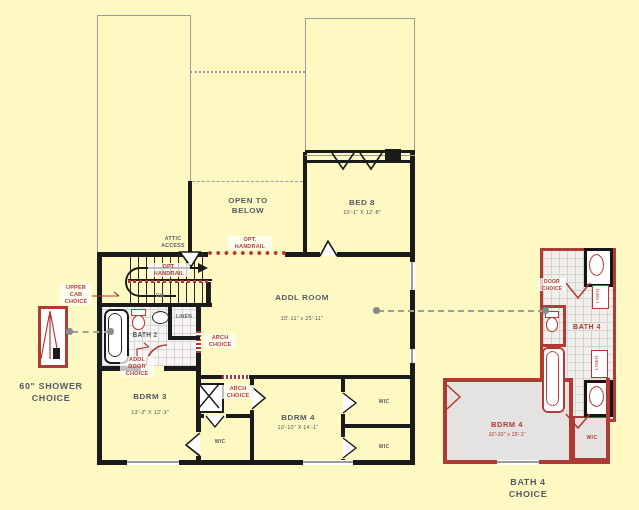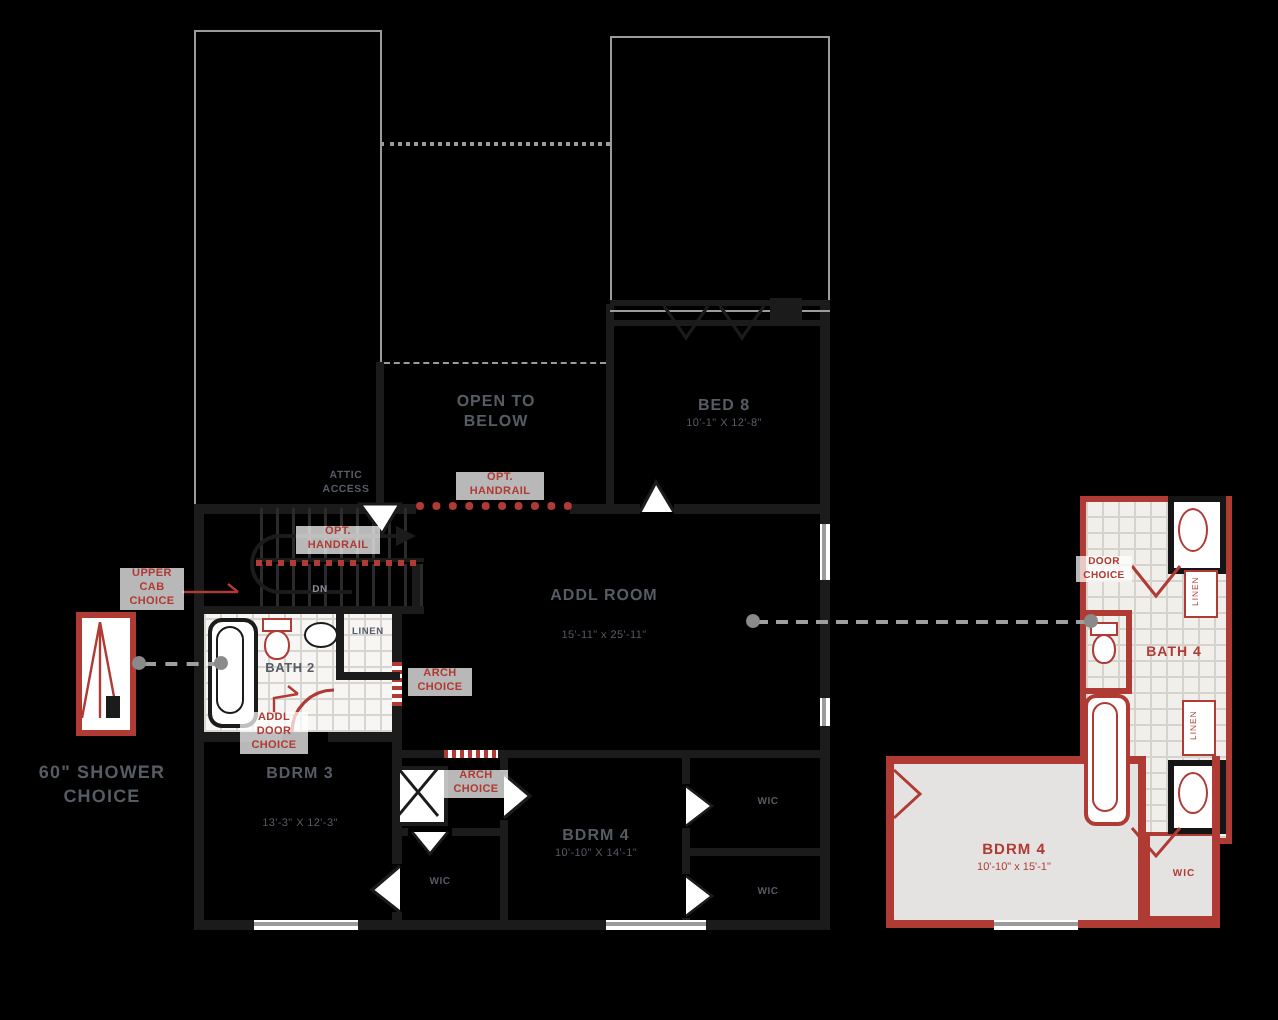--- a/index.html
+++ b/index.html
@@ -1,16 +1,16 @@
 <!DOCTYPE html>
 <html><head>
 <meta charset="utf-8">
 <style>
   html,body{margin:0;padding:0;background:#fff;}
-  #plan{position:relative;width:639px;height:510px;background:#000000;overflow:hidden;
+  #plan{position:relative;width:639px;height:510px;background:#fef9c3;overflow:hidden;
         font-family:"Liberation Sans",sans-serif;}
   
   .w{position:absolute;background:#1b1b1b;}
   
   .t{position:absolute;border:1px solid #9b9b9b;}
   .dotl{position:absolute;border-top:2px dotted #9b9b9b;height:0;}
   .dashl{position:absolute;border-top:1px dashed #9b9b9b;height:0;}
   
   .winh{position:absolute;background:linear-gradient(to bottom,#fff 0 1px,#9b9b9b 1px 3px,#fff 3px 100%);}
   .winv{position:absolute;background:linear-gradient(to right,#fff 0 1px,#9b9b9b 1px 3px,#fff 3px 100%);}
@@ -211,21 +211,21 @@
 
   <div class="rm" style="left:215px;top:196px;width:66px">OPEN TO BELOW</div>
   <div class="rm" style="left:327px;top:198px;width:70px">BED 8</div>
   <div class="dm" style="left:327px;top:209px;width:70px">10'-1" X 12'-8"</div>
   <div class="rm" style="left:272px;top:293px;width:60px">ADDL ROOM</div>
   <div class="dm" style="left:267px;top:315px;width:70px">15'-11" x 25'-11"</div>
   <div class="sm" style="left:122px;top:331px;width:46px;font-size:6.5px">BATH 2</div>
   <div class="sm" style="left:170px;top:314px;width:28px;font-size:4.8px">LINEN</div>
   <div class="sm" style="left:152px;top:292px;width:16px;font-size:5px;color:#8a8f98">DN</div>
   <div class="sm" style="left:153px;top:235px;width:40px;font-size:5.2px">ATTIC ACCESS</div>
-  <div class="rm" style="left:113px;top:382px;width:74px">BDRM 3</div>
+  <div class="rm" style="left:113px;top:392px;width:74px">BDRM 3</div>
   <div class="dm" style="left:113px;top:409px;width:74px">13'-3" X 12'-3"</div>
   <div class="rm" style="left:262px;top:413px;width:72px">BDRM 4</div>
   <div class="dm" style="left:262px;top:424px;width:72px">10'-10" X 14'-1"</div>
   <div class="sm" style="left:208px;top:438px;width:24px;font-size:5px">WIC</div>
   <div class="sm" style="left:372px;top:398px;width:24px;font-size:5px">WIC</div>
   <div class="sm" style="left:372px;top:443px;width:24px;font-size:5px">WIC</div>
 
   <div class="red" style="left:60px;top:284px;width:32px">UPPER CAB CHOICE</div>
   <div class="red" style="left:148px;top:263px;width:42px">OPT. HANDRAIL</div>
   <div class="red" style="left:228px;top:236px;width:44px">OPT. HANDRAIL</div>
@@ -234,14 +234,15 @@
   <div class="red" style="left:222px;top:385px;width:32px">ARCH CHOICE</div>
   <div class="red" style="left:538px;top:278px;width:28px;font-size:5px">DOOR CHOICE</div>
   <div class="redrm" style="left:566px;top:323px;width:42px;font-size:7px">BATH 4</div>
   <div class="redrm" style="left:471px;top:420px;width:72px">BDRM 4</div>
   <div class="reddm" style="left:471px;top:431px;width:72px">10'-10" x 15'-1"</div>
   <div class="redrm" style="left:578px;top:434px;width:28px;font-size:5px">WIC</div>
   <div class="redrm vert" style="left:595px;top:287px;width:10px;height:18px;font-size:4.2px;font-weight:400">LINEN</div>
   <div class="redrm vert" style="left:594px;top:353px;width:10px;height:20px;font-size:4.2px;font-weight:400">LINEN</div>
 
   <div class="cap" style="left:8px;top:380px;width:86px">60" SHOWER CHOICE</div>
+  <div class="cap" style="left:494px;top:476px;width:68px">BATH 4 CHOICE</div>
 
 </div>
 
 </body></html>

